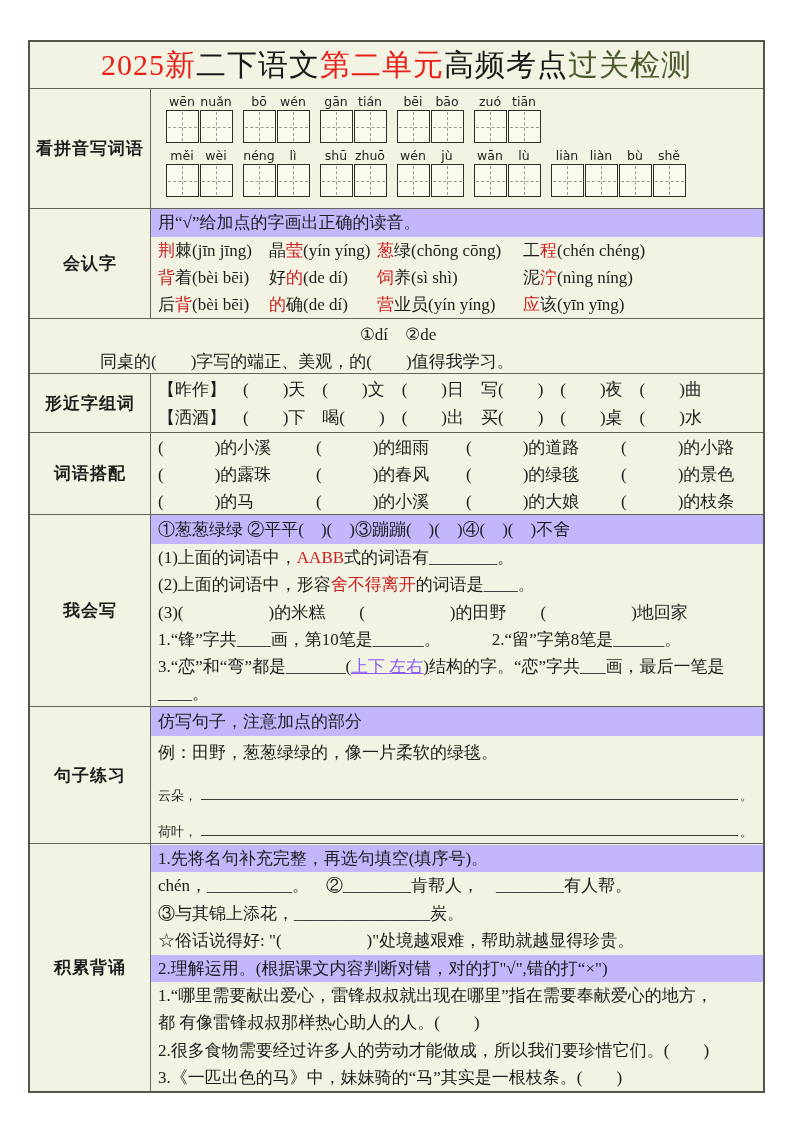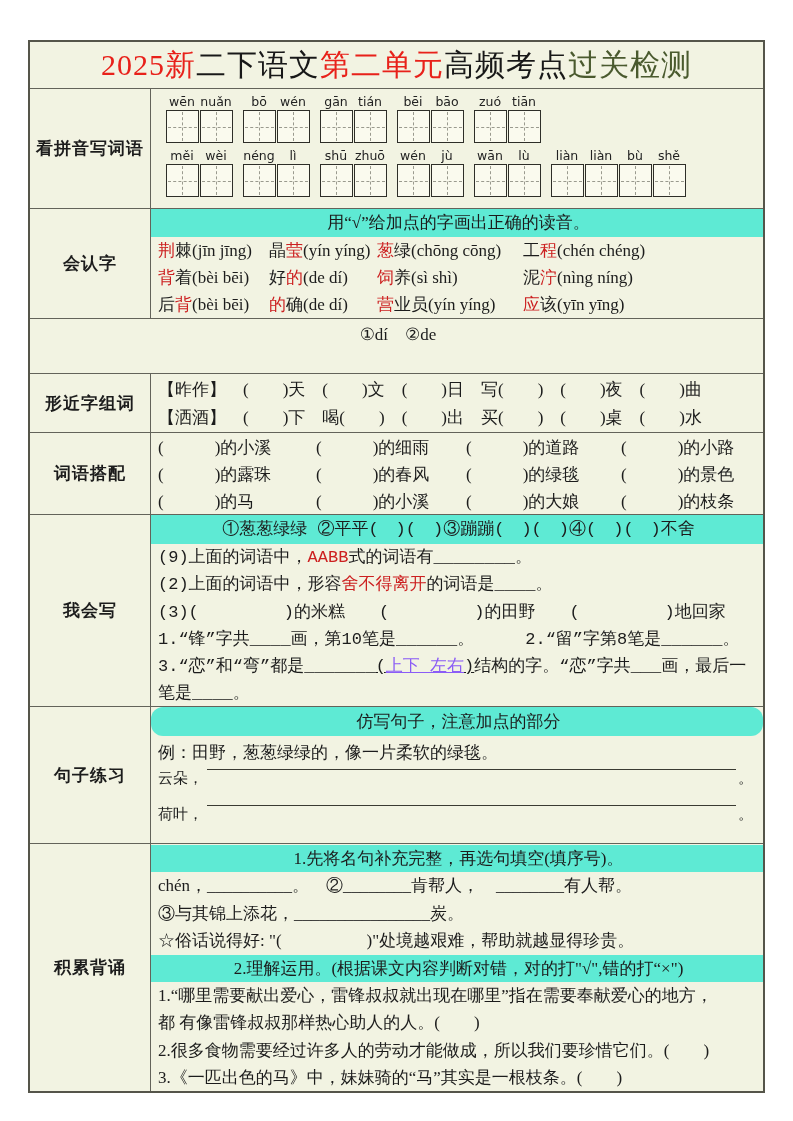--- a/index.html
+++ b/index.html
@@ -20,21 +20,21 @@
     font-family:"Liberation Serif", serif;
   }
   .label-cell{
     width:121px;min-width:121px;border-right:1.5px solid #63635a;
     display:flex;align-items:center;justify-content:center;
     font-size:17px;font-weight:bold;text-align:center;box-sizing:border-box;
     letter-spacing:1px;
   }
   .content-cell{flex:1;box-sizing:border-box;overflow:hidden;}
   .line{padding:0 4px 0 7px;font-size:17px;line-height:27px;white-space:nowrap;}
-  .hl{background:#5eead4;text-align:center;}
+  .hl{background:#c4b5fd;}
   
   .py-content{padding:5px 0 0 0;}
   .py-row{display:flex;align-items:flex-end;padding-left:14px;margin-bottom:5px;}
   .py-row2{margin-bottom:0;align-items:flex-end;}
   .py-group{display:flex;margin-right:9px;}
   .py-cell{display:flex;flex-direction:column;align-items:center;width:34px;}
   .py-label{
     font-family:"DejaVu Sans", sans-serif;font-size:12.5px;line-height:16px;
     color:#222;white-space:nowrap;
   }
@@ -57,26 +57,26 @@
   }
   .renzi-grid > div{white-space:nowrap;}
   .center{text-align:center;}
   
   .dapei-grid{
     display:grid;grid-template-columns:158px 150px 155px 1fr;
     padding-left:7px;font-size:17px;line-height:27px;padding-top:1px;
   }
   
   .blank-row{
-    display:flex;align-items:flex-start;padding:0 10px 0 7px;
-    font-size:15px;height:36px;
+    display:flex;align-items:flex-end;padding:0 10px 0 7px;
+    font-size:13px;height:36px;
   }
   .blank-line{flex:1;border-bottom:1.5px solid #3a3a32;margin:0 2px 5px 4px;}
   .jilei .line{line-height:27.4px;}
-  .huixie .line{line-height:27.3px;font-family:Liberation Mono, monospace;}
+  .huixie .line{line-height:27.3px;}
   .wrap{white-space:normal;}
 </style>
 </head>
 <body>
 
 <div class="sheet">
 
   <div class="row title-row">
     <div class="title"><span style="color: rgb(232, 33, 26);">2025新</span><span style="color: rgb(24, 24, 24);">二下语文</span><span style="color: rgb(232, 33, 26);">第二单元</span><span style="color: rgb(24, 24, 24);">高频考点</span><span style="color: rgb(74, 90, 46);">过关检测</span></div>
   </div>
@@ -226,20 +226,21 @@
         <div><span style="color: rgb(204, 32, 32);">的</span><span>确(de dí)</span></div>
         <div><span style="color: rgb(204, 32, 32);">营</span><span>业员(yín yíng)</span></div>
         <div><span style="color: rgb(204, 32, 32);">应</span><span>该(yīn yīng)</span></div>
       </div>
     </div>
   </div>
 
   <div class="row" style="height:55px;">
     <div class="content-cell">
       <div class="line center" style="padding-top:2px;">①dí　②de</div>
+      <div class="line" style="padding-left:70px;">同桌的(　　)字写的端正、美观，的(　　)值得我学习。</div>
     </div>
   </div>
 
   <div class="row" style="height:59px;">
     <div class="label-cell">形近字组词</div>
     <div class="content-cell" style="padding-top:2px;">
       <div class="line" style="line-height:28px;">【昨作】　(　　)天　(　　)文　(　　)日　写(　　)　(　　)夜　(　　)曲</div>
       <div class="line" style="line-height:28px;">【洒酒】　(　　)下　喝(　　)　(　　)出　买(　　)　(　　)桌　(　　)水</div>
     </div>
   </div>
@@ -261,32 +262,32 @@
         <div>(　　　)的大娘</div>
         <div>(　　　)的枝条</div>
       </div>
     </div>
   </div>
 
   <div class="row huixie" style="height:192px;">
     <div class="label-cell">我会写</div>
     <div class="content-cell">
       <div class="line hl" style="line-height:29px;"><span>①葱葱绿绿 ②平平(　)(　)③蹦蹦(　)(　)④(　)(　)不舍</span></div>
-      <div class="line"><span>(9)上面的词语中，</span><span style="color: rgb(204, 32, 32);">AABB</span><span>式的词语有________。</span></div>
+      <div class="line"><span>(1)上面的词语中，</span><span style="color: rgb(204, 32, 32);">AABB</span><span>式的词语有________。</span></div>
       <div class="line"><span>(2)上面的词语中，形容</span><span style="color: rgb(204, 32, 32);">舍不得离开</span><span>的词语是____。</span></div>
       <div class="line"><span>(3)(　　　　　)的米糕　　(　　　　　)的田野　　(　　　　　)地回家</span></div>
       <div class="line"><span>1.“锋”字共____画，第10笔是______。　　　2.“留”字第8笔是______。</span></div>
       <div class="line wrap"><span>3.“恋”和“弯”都是_______</span><span style="text-decoration: underline;">(</span><span style="color: #8b5cf6; text-decoration: underline;">上下 左右</span><span style="text-decoration: underline;">)</span><span>结构的字。“恋”字共___画，最后一笔是____。</span></div>
     </div>
   </div>
 
   <div class="row" style="height:137px;">
     <div class="label-cell">句子练习</div>
     <div class="content-cell">
-      <div class="line hl" style="line-height:29px;border-radius:12px;">仿写句子，注意加点的部分</div>
+      <div class="line hl" style="line-height:29px;">仿写句子，注意加点的部分</div>
       <div class="line" style="line-height:33px;">例：田野，葱葱绿绿的，像一片柔软的绿毯。</div>
       <div class="blank-row">
         <span>云朵，</span>
         <span class="blank-line"></span>
         <span>。</span>
       </div>
       <div class="blank-row">
         <span>荷叶，</span>
         <span class="blank-line"></span>
         <span>。</span>

